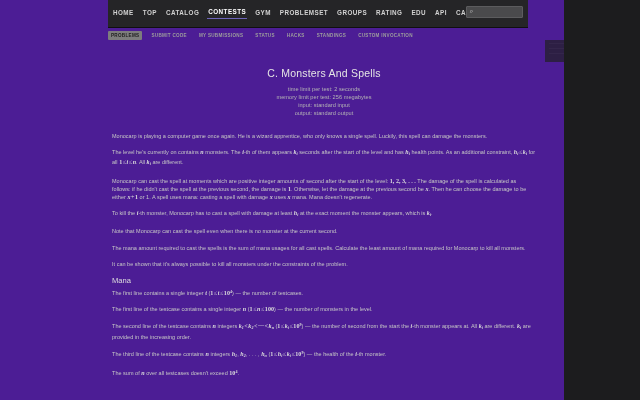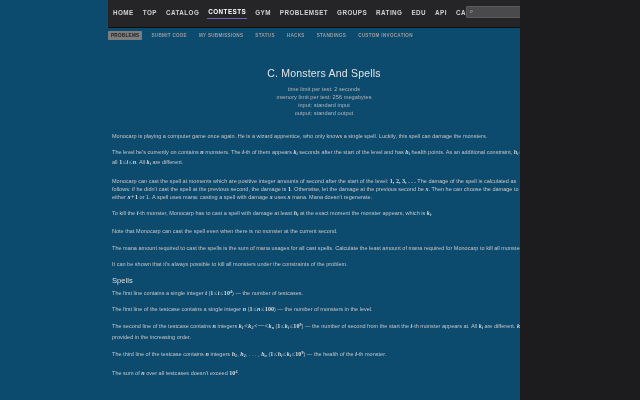--- a/index.html
+++ b/index.html
@@ -10,23 +10,23 @@
     overflow: hidden;
     background: #1c1c1e;
   }
   body {
     font-family: "Liberation Sans", sans-serif;
     color: #c8c8c8;
     -webkit-font-smoothing: antialiased;
   }
   #page {
     position: relative;
-    width: 520px;
+    width: 564px;
     height: 400px;
-    background: #0c4a6e;
+    background: #4c1d95;
     overflow: hidden;
   }
 
   
   .header-bar {
     position: absolute;
     left: 108px;
     top: 0px;
     width: 420px;
     height: 27px;
@@ -272,21 +272,21 @@
     <p>Monocarp can cast the spell at moments which are positive integer amounts of second after the start of the level: <span class="math up">1, 2, 3, . . .</span> The damage of the spell is calculated as follows: if he didn't cast the spell at the previous second, the damage is <span class="math up">1</span>. Otherwise, let the damage at the previous second be <span class="math">x</span>. Then he can choose the damage to be either <span class="math">x</span><span class="op">+</span><span class="math up">1</span> or 1. A spell uses mana: casting a spell with damage <span class="math">x</span> uses <span class="math">x</span> mana. Mana doesn't regenerate.</p>
 
     <p>To kill the <span class="math">i</span>-th monster, Monocarp has to cast a spell with damage at least <span class="math">h<sub>i</sub></span> at the exact moment the monster appears, which is <span class="math">k<sub>i</sub></span>.</p>
 
     <p>Note that Monocarp can cast the spell even when there is no monster at the current second.</p>
 
     <p>The mana amount required to cast the spells is the sum of mana usages for all cast spells. Calculate the least amount of mana required for Monocarp to kill all monsters.</p>
 
     <p>It can be shown that it's always possible to kill all monsters under the constraints of the problem.</p>
 
-    <div class="section-title">Spells</div>
+    <div class="section-title">Mana</div>
 
     <p>The first line contains a single integer <span class="math">t</span> (<span class="math up">1</span><span class="op">≤</span><span class="math">t</span><span class="op">≤</span><span class="math up">10<sup>4</sup></span>) — the number of testcases.</p>
 
     <p>The first line of the testcase contains a single integer <span class="math">n</span> (<span class="math up">1</span><span class="op">≤</span><span class="math">n</span><span class="op">≤</span><span class="math up">100</span>) — the number of monsters in the level.</p>
 
     <p>The second line of the testcase contains <span class="math">n</span> integers <span class="math">k<sub>1</sub></span><span class="op">&lt;</span><span class="math">k<sub>2</sub></span><span class="op">&lt;</span><span class="math up">···</span><span class="op">&lt;</span><span class="math">k<sub>n</sub></span> (<span class="math up">1</span><span class="op">≤</span><span class="math">k<sub>i</sub></span><span class="op">≤</span><span class="math up">10<sup>9</sup></span>) — the number of second from the start the <span class="math">i</span>-th monster appears at. All <span class="math">k<sub>i</sub></span> are different. <span class="math">k<sub>i</sub></span> are provided in the increasing order.</p>
 
     <p>The third line of the testcase contains <span class="math">n</span> integers <span class="math">h<sub>1</sub></span>, <span class="math">h<sub>2</sub></span>, . . . , <span class="math">h<sub>n</sub></span> (<span class="math up">1</span><span class="op">≤</span><span class="math">h<sub>i</sub></span><span class="op">≤</span><span class="math">k<sub>i</sub></span><span class="op">≤</span><span class="math up">10<sup>9</sup></span>) — the health of the <span class="math">i</span>-th monster.</p>
 
     <p>The sum of <span class="math">n</span> over all testcases doesn't exceed <span class="math up">10<sup>4</sup></span>.</p>

